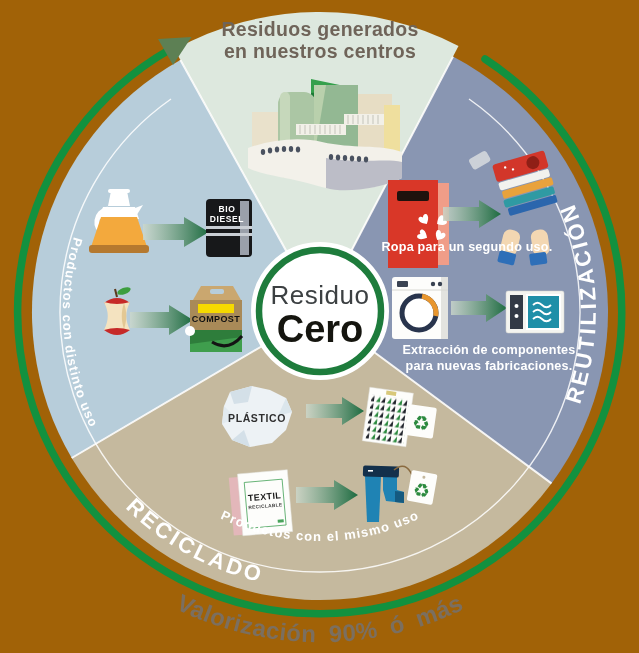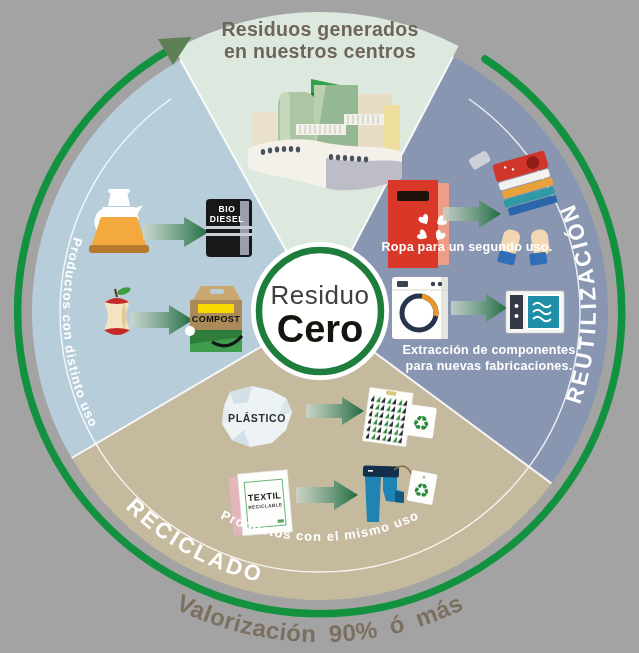--- a/index.html
+++ b/index.html
@@ -1,16 +1,16 @@
 <!DOCTYPE html>
 <html><head>
 <meta charset="utf-8">
 <style>
   html,body{margin:0;padding:0;background:#ffffff;}
-  .stage{width:639px;height:653px;position:relative;background:#a3a3a3;overflow:hidden;}
+  .stage{width:639px;height:653px;position:relative;background:#a16207;overflow:hidden;}
   svg text{font-family:"Liberation Sans",sans-serif;}
   .top-title{font-size:19.5px;font-weight:700;fill:#6f6459;letter-spacing:.3px;}
   .band-label{font-size:22px;font-weight:700;fill:#ffffff;letter-spacing:3px;}
   .curve-cap{font-size:13px;font-weight:600;fill:#ffffff;letter-spacing:1.1px;}
   .small-cap{font-size:12.6px;font-weight:600;fill:#ffffff;letter-spacing:.2px;}
   .footer-label{font-size:24px;font-weight:700;fill:#7b6f60;letter-spacing:.5px;word-spacing:6px;}
   .badge-line1{font-size:26px;font-weight:400;fill:#3c4042;letter-spacing:.5px;}
   .badge-line2{font-size:38px;font-weight:700;fill:#15150f;}
   .barrel-label{font-size:8.5px;font-weight:700;fill:#ffffff;letter-spacing:.6px;}
   .compost-label{font-size:9px;font-weight:700;fill:#111;letter-spacing:.4px;}

